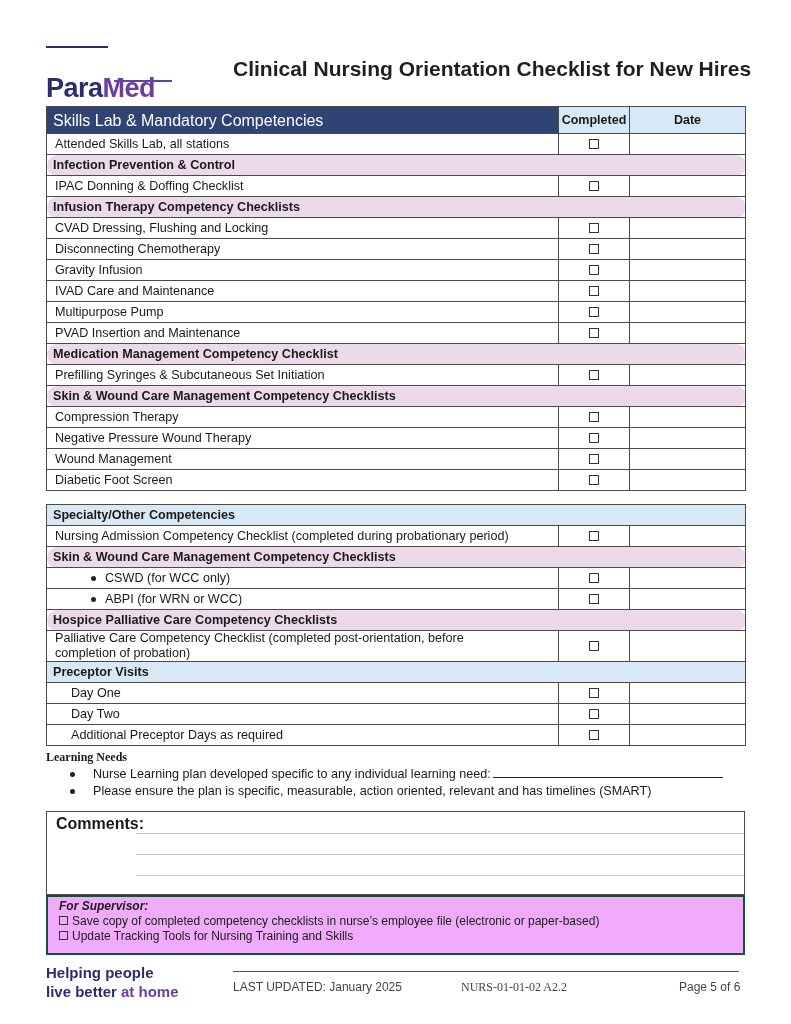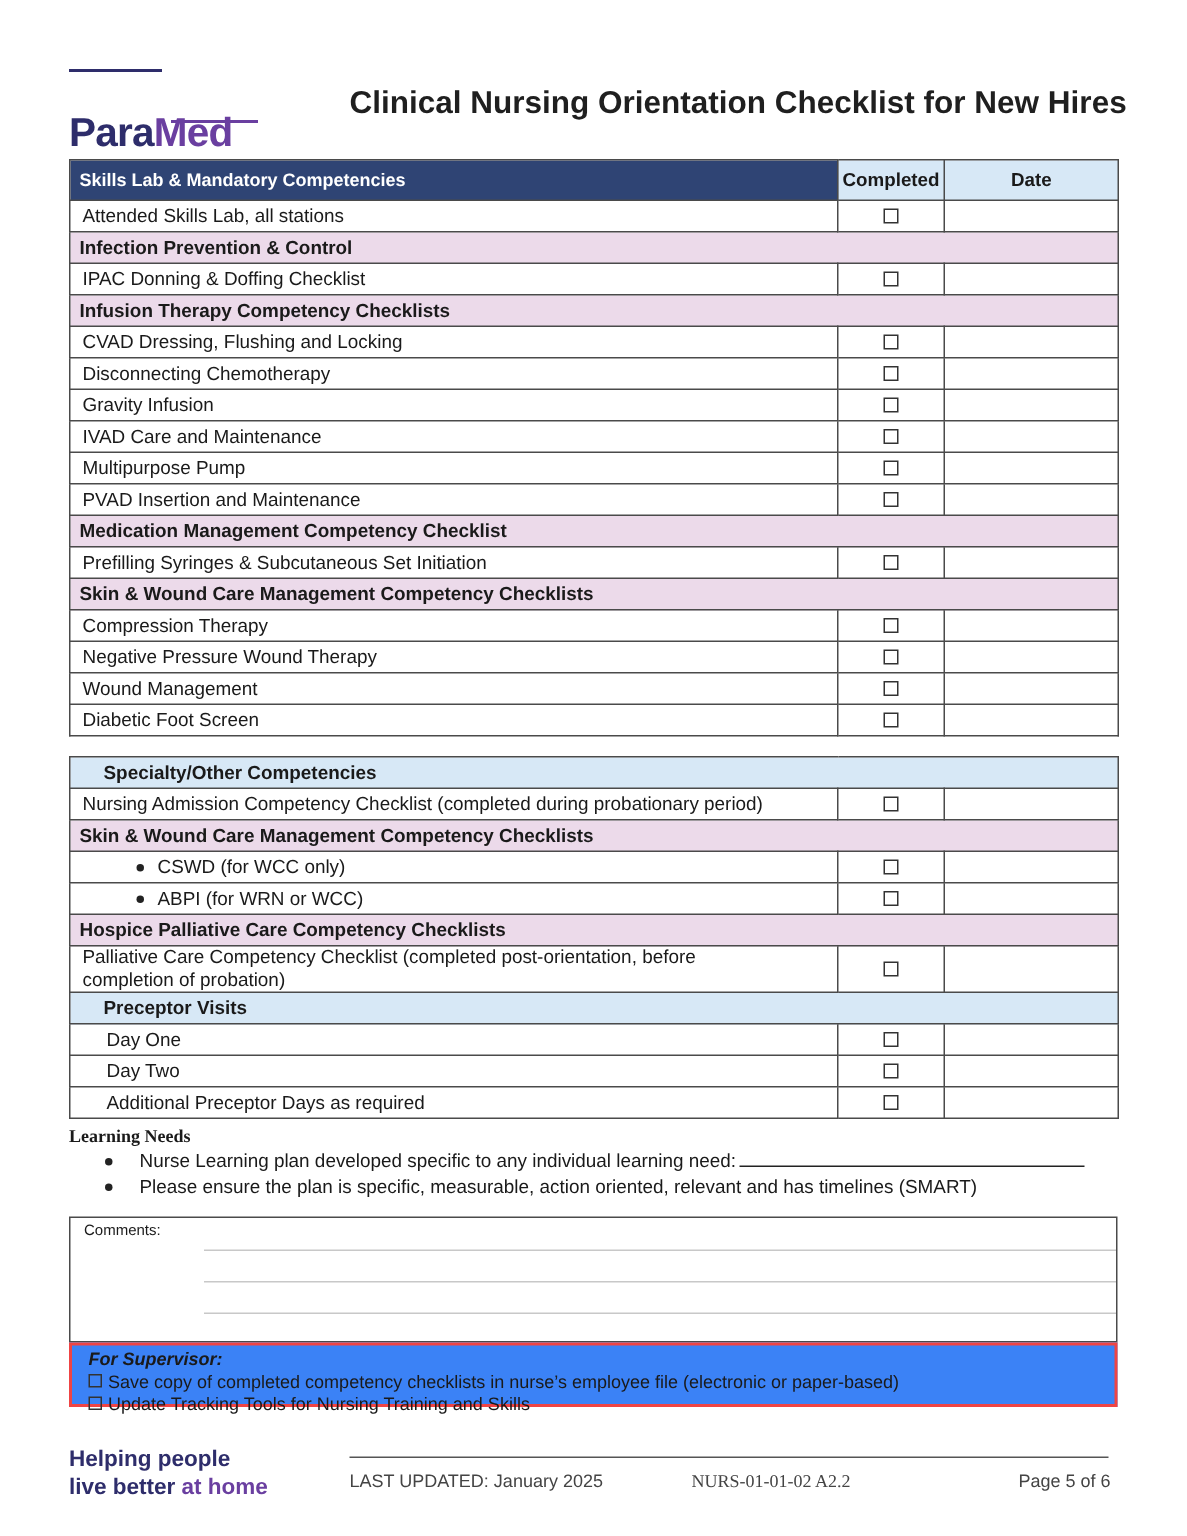--- a/index.html
+++ b/index.html
@@ -13,43 +13,43 @@
   .logo .para { color: #2e2d6b; }
   .logo .med { color: #6a3fa0; }
 
   .title { position: absolute; left: 233px; top: 57px; font-size: 21px; font-weight: 700; color: #1f1f1f; font-family: "Liberation Sans", sans-serif; }
 
   table { border-collapse: collapse; position: absolute; left: 46px; width: 699px; table-layout: fixed; }
   td { border: 1px solid #4a4a4a; font-size: 12.6px; height: 21px; padding: 0 8px; vertical-align: middle; line-height: 15px; }
   .col-item { width: 512px; }
   .col-comp { width: 71px; text-align: center; }
   .col-date { width: 116px; }
-  .hdr-main { background: #2f4474; color: #ffffff; font-size: 12px; font-weight: 700; height: 27px; padding-left: 6px; }
+  .hdr-main { background: #2f4474; color: #ffffff; font-size: 16px; font-weight: 400; height: 27px; padding-left: 6px; }
   .hdr-comp { background: #d7e8f6; font-weight: 700; text-align: center; font-size: 12.5px; padding: 0 2px; }
   .hdr-date { background: #d7e8f6; font-weight: 700; text-align: center; font-size: 12.5px; }
-  .sec-pink td { background: #ecdaea; font-weight: 700; padding-left: 6px; }
-  .sec-blue td { background: #d7e8f6; font-weight: 700; padding-left: 22px; margin-top: 13px; }
+  .sec-pink td { background: #ecdaea; font-weight: 700; padding-left: 6px; border-radius: 10px; }
+  .sec-blue td { background: #d7e8f6; font-weight: 700; padding-left: 6px; margin-top: 13px; }
   .cb { display: inline-block; width: 10px; height: 10px; border: 1px solid #333; vertical-align: middle; }
   .bullet-item { padding-left: 32px; position: relative; }
   .bullet-item .dot { position: absolute; left: 44px; top: 50%; width: 5px; height: 5px; margin-top: -2px; background: #222; border-radius: 50%; }
   .bullet-item .btxt { margin-left: 26px; }
   .indent { padding-left: 24px; }
   .tall td { height: 24px; }
 
   .ln-title { position: absolute; left: 46px; top: 750px; font-size: 12px; font-weight: 700; font-family: Liberation Serif, serif; }
   .ln-list { position: absolute; left: 70px; top: 766px; list-style: none; font-size: 12.6px; }
   .ln-list li { position: relative; padding-left: 23px; height: 17px; line-height: 17px; }
   .ln-list li::before { content: ""; position: absolute; left: 0; top: 6px; width: 5px; height: 5px; background: #222; border-radius: 50%; }
   .blank-line { display: inline-block; width: 230px; border-bottom: 1px solid #222; height: 12px; vertical-align: baseline; margin-left: 2px; }
 
   .comments { position: absolute; left: 46px; top: 811px; width: 699px; height: 84px; border: 1px solid #4a4a4a; }
-  .comments .lbl { position: absolute; left: 9px; top: 3px; font-size: 10px; font-weight: 400; }
+  .comments .lbl { position: absolute; left: 9px; top: 3px; font-size: 16px; font-weight: 700; }
   .comments .line { position: absolute; left: 89px; right: 0; height: 1px; background: #c8c8c8; }
 
-  .supervisor { position: absolute; left: 46px; top: 895px; width: 699px; height: 43px; border: 2px solid #ef4444; background: #3b82f6; padding: 2px 0 0 11px; font-size: 12px; }
+  .supervisor { position: absolute; left: 46px; top: 895px; width: 699px; height: 60px; border: 2px solid #14532d; background: #f0abfc; padding: 2px 0 0 11px; font-size: 12px; }
   .supervisor .sup-title { font-style: italic; font-weight: 700; line-height: 15px; }
   .supervisor .sup-item { line-height: 15px; }
   .supervisor .cb { width: 9px; height: 9px; margin-right: 4px; margin-top: -2px; }
 
   .tagline { position: absolute; left: 46px; top: 963px; font-size: 15px; font-weight: 700; color: #2e2d6b; line-height: 19px; }
   .tagline .purple { color: #6a3fa0; }
   .footer-rule { position: absolute; left: 233px; top: 971px; width: 506px; height: 1px; background: #555; }
   .footer-text { position: absolute; top: 980px; font-size: 12px; color: #444; }
 </style>
 </head>

